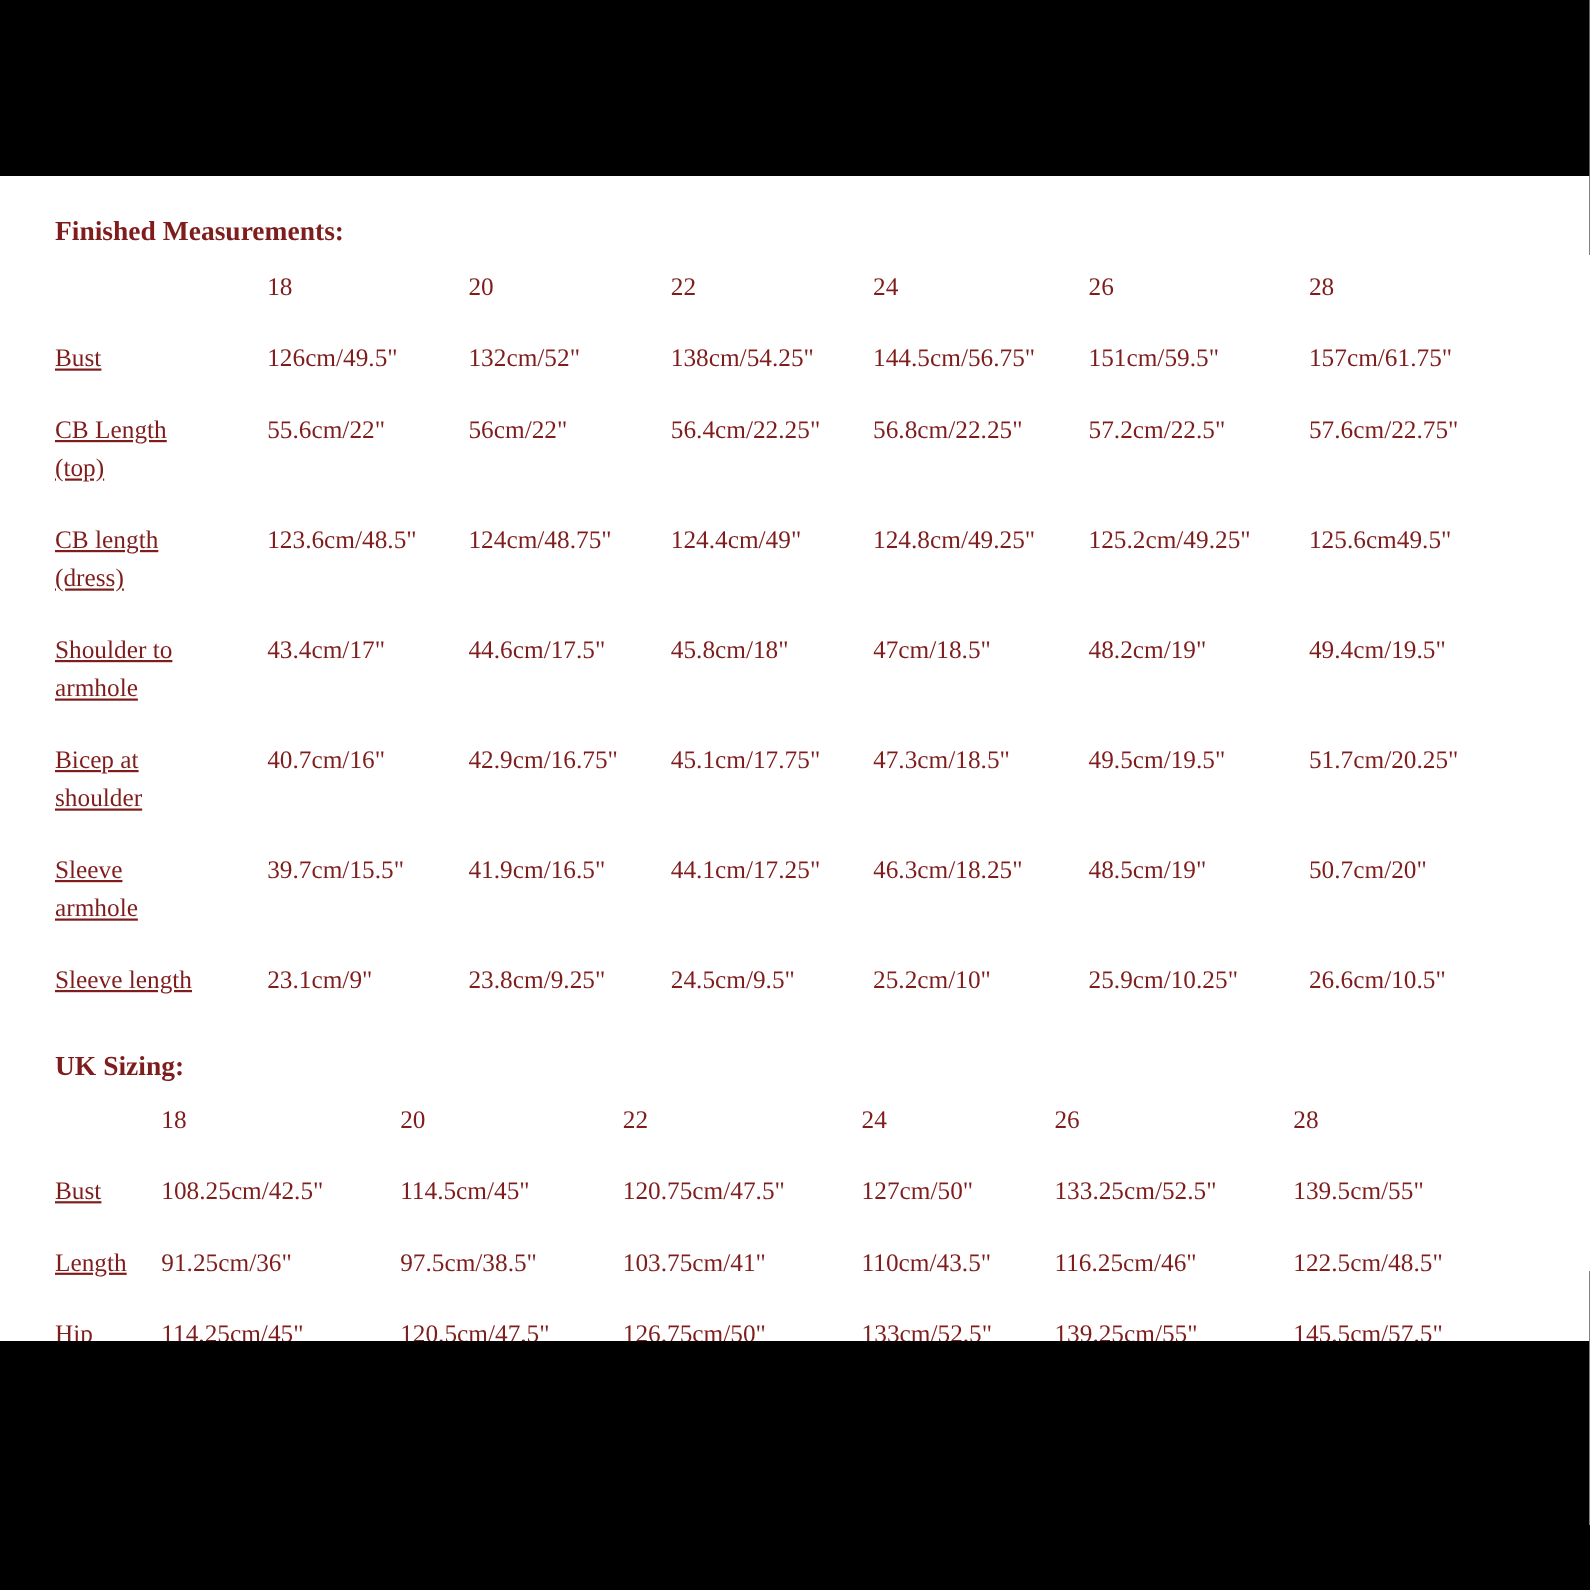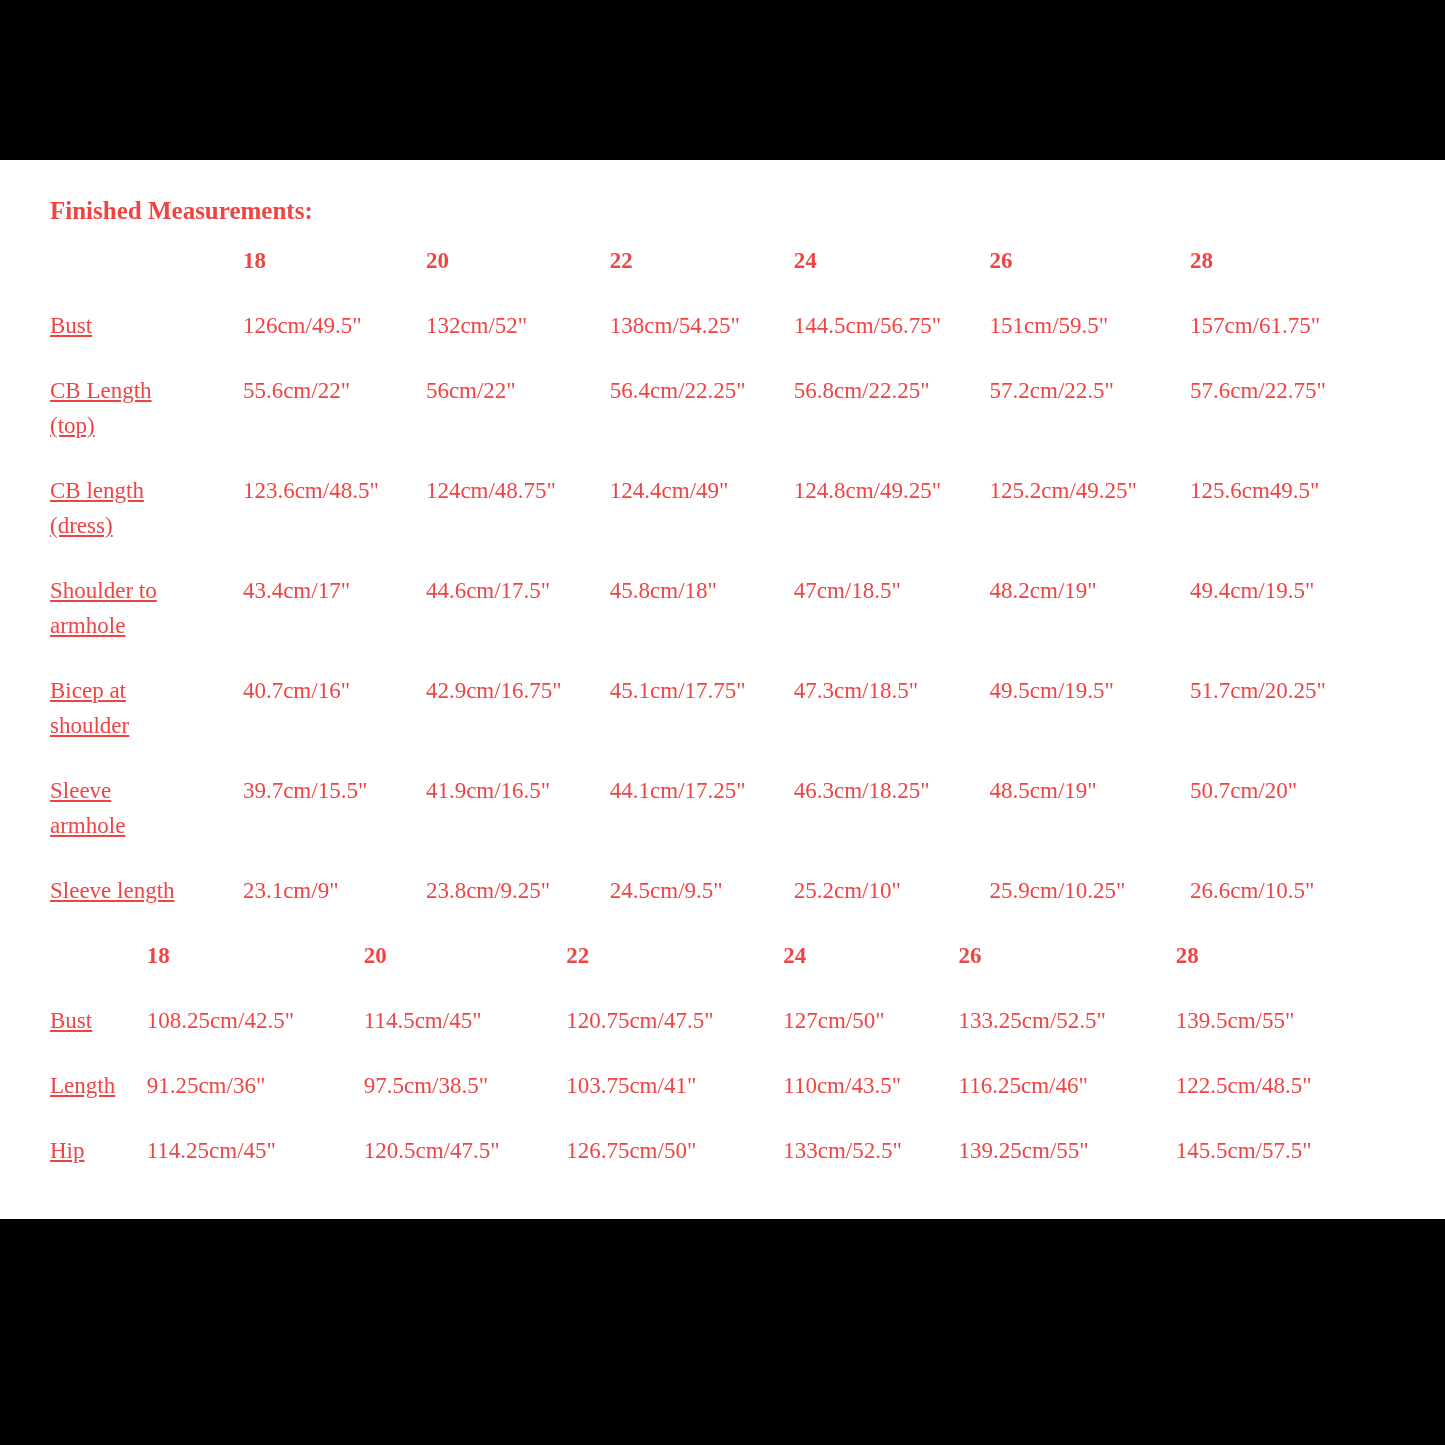--- a/index.html
+++ b/index.html
@@ -2,21 +2,21 @@
 <html><head>
 <meta charset="utf-8">
 <style>
   html, body { margin: 0; padding: 0; background: #000; }
   .canvas {
     position: relative;
     width: 1445px;
     height: 1219px;
     background: #ffffff;
     font-family: "Liberation Serif", "DejaVu Serif", serif;
-    color: #ef4444;
+    color: #7f1d1d;
     overflow: hidden;
   }
   .bar { position: absolute; left: 0; width: 100%; background: #000; }
   .bar-top { top: 0; height: 160px; }
   .bar-bottom { top: 1283px; height: 162px; }
   .content {
     position: absolute;
     top: 160px;
     left: 0;
     width: 1445px;
@@ -39,21 +39,21 @@
     font-size: 23px;
     line-height: 35px;
   }
   table.size-table td, table.size-table th {
     padding: 0 6px 30px 0;
     vertical-align: top;
     text-align: left;
     font-weight: normal;
     overflow: hidden;
   }
-  table.size-table th { font-weight: bold; }
+  table.size-table th { font-weight: normal; }
   td.row-label { font-weight: bold; white-space: pre-line; text-decoration: underline; }
   
   .t1 .c0 { width: 197px; } .t1 .c1 { width: 181px; } .t1 .c2 { width: 182px; }
   .t1 .c3 { width: 182px; } .t1 .c4 { width: 194px; } .t1 .c5 { width: 199px; }
   .t1 .c6 { width: 260px; }
   
   .t2 .c0 { width: 93px; }  .t2 .c1 { width: 217px; } .t2 .c2 { width: 202px; }
   .t2 .c3 { width: 217px; } .t2 .c4 { width: 174px; } .t2 .c5 { width: 217px; }
   .t2 .c6 { width: 275px; }
 </style>
@@ -142,20 +142,21 @@
         <td class="c1">23.1cm/9"</td>
         <td class="c2">23.8cm/9.25"</td>
         <td class="c3">24.5cm/9.5"</td>
         <td class="c4">25.2cm/10"</td>
         <td class="c5">25.9cm/10.25"</td>
         <td class="c6">26.6cm/10.5"</td>
       </tr>
     </tbody>
       </table>
 
+    <div class="section-title title-uk">UK Sizing:</div>
 
     <table class="size-table t2">
       <tbody>
           <tr>
         <th class="c0"></th>
         <th class="c1">18</th>
         <th class="c2">20</th>
         <th class="c3">22</th>
         <th class="c4">24</th>
         <th class="c5">26</th>

